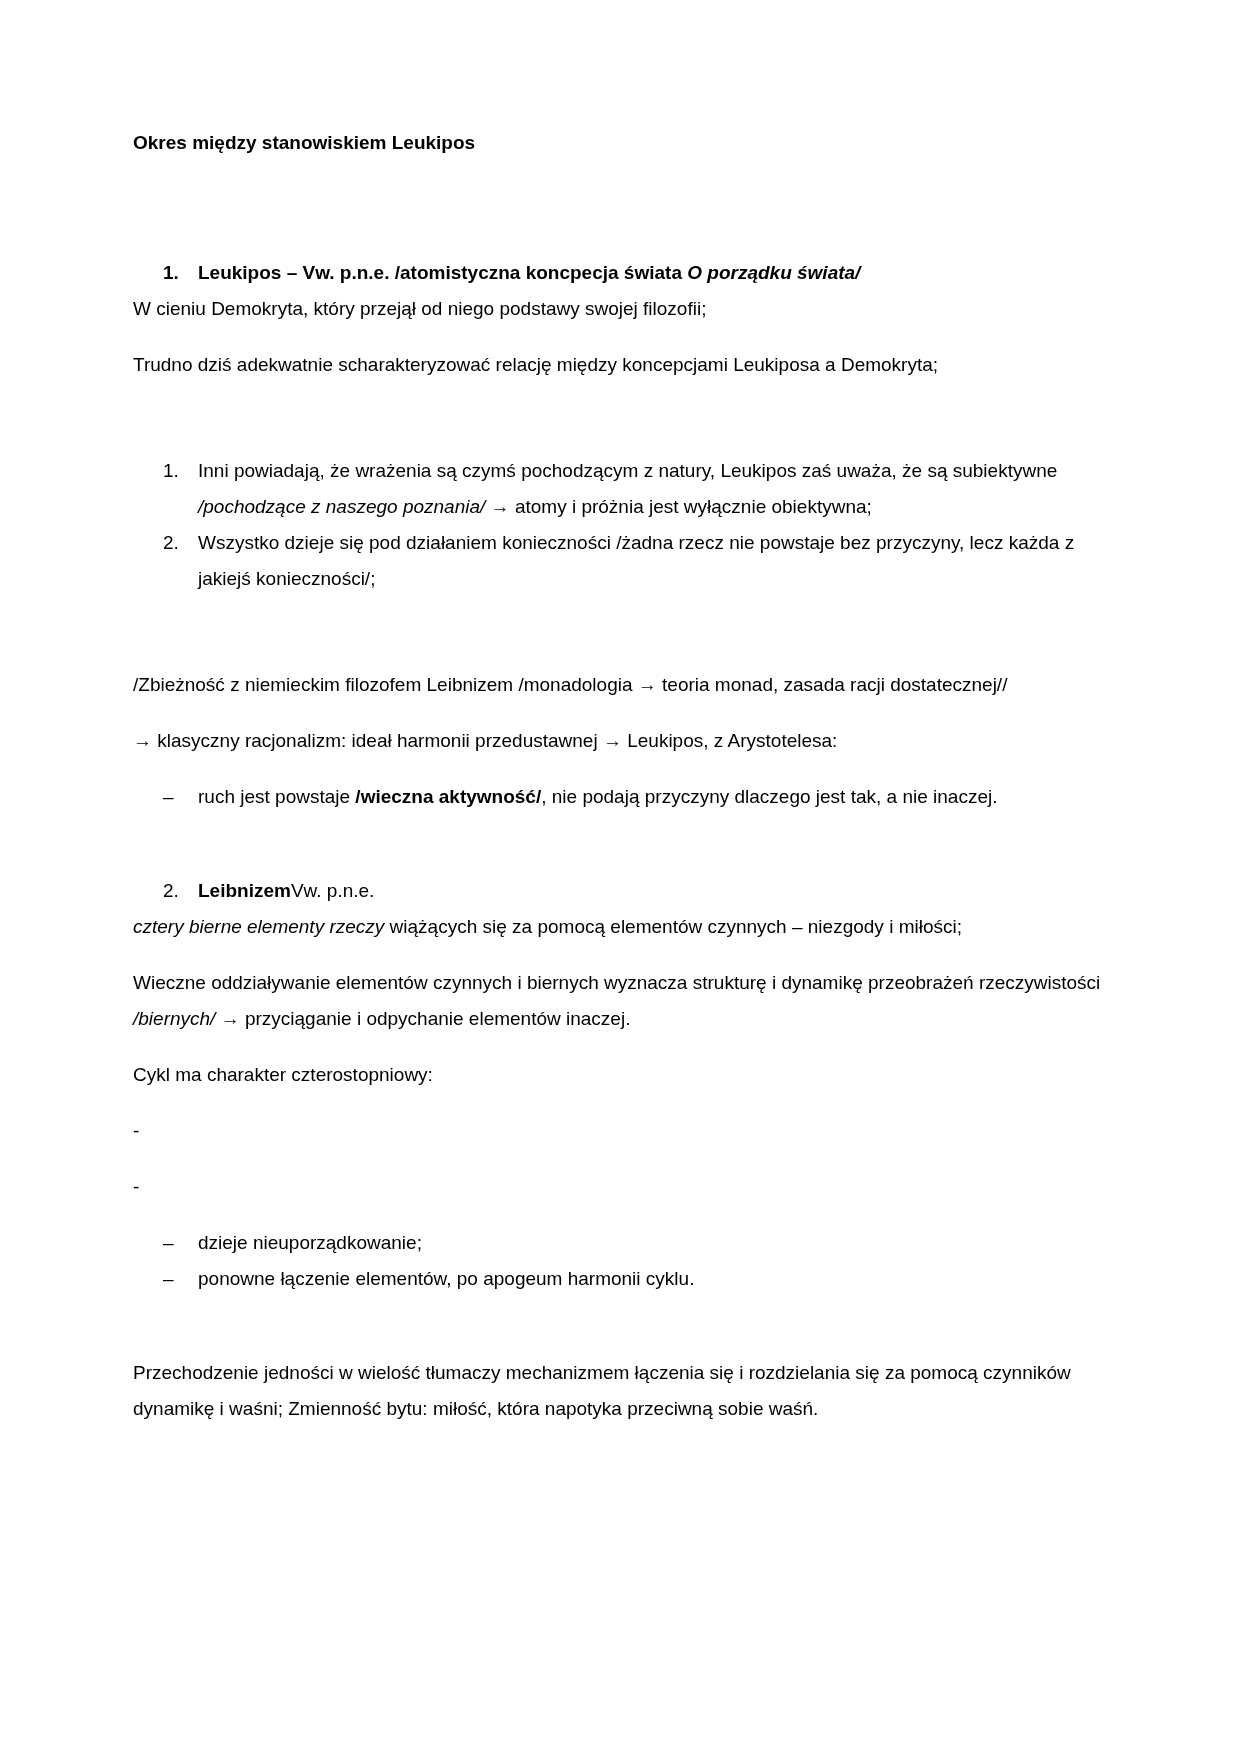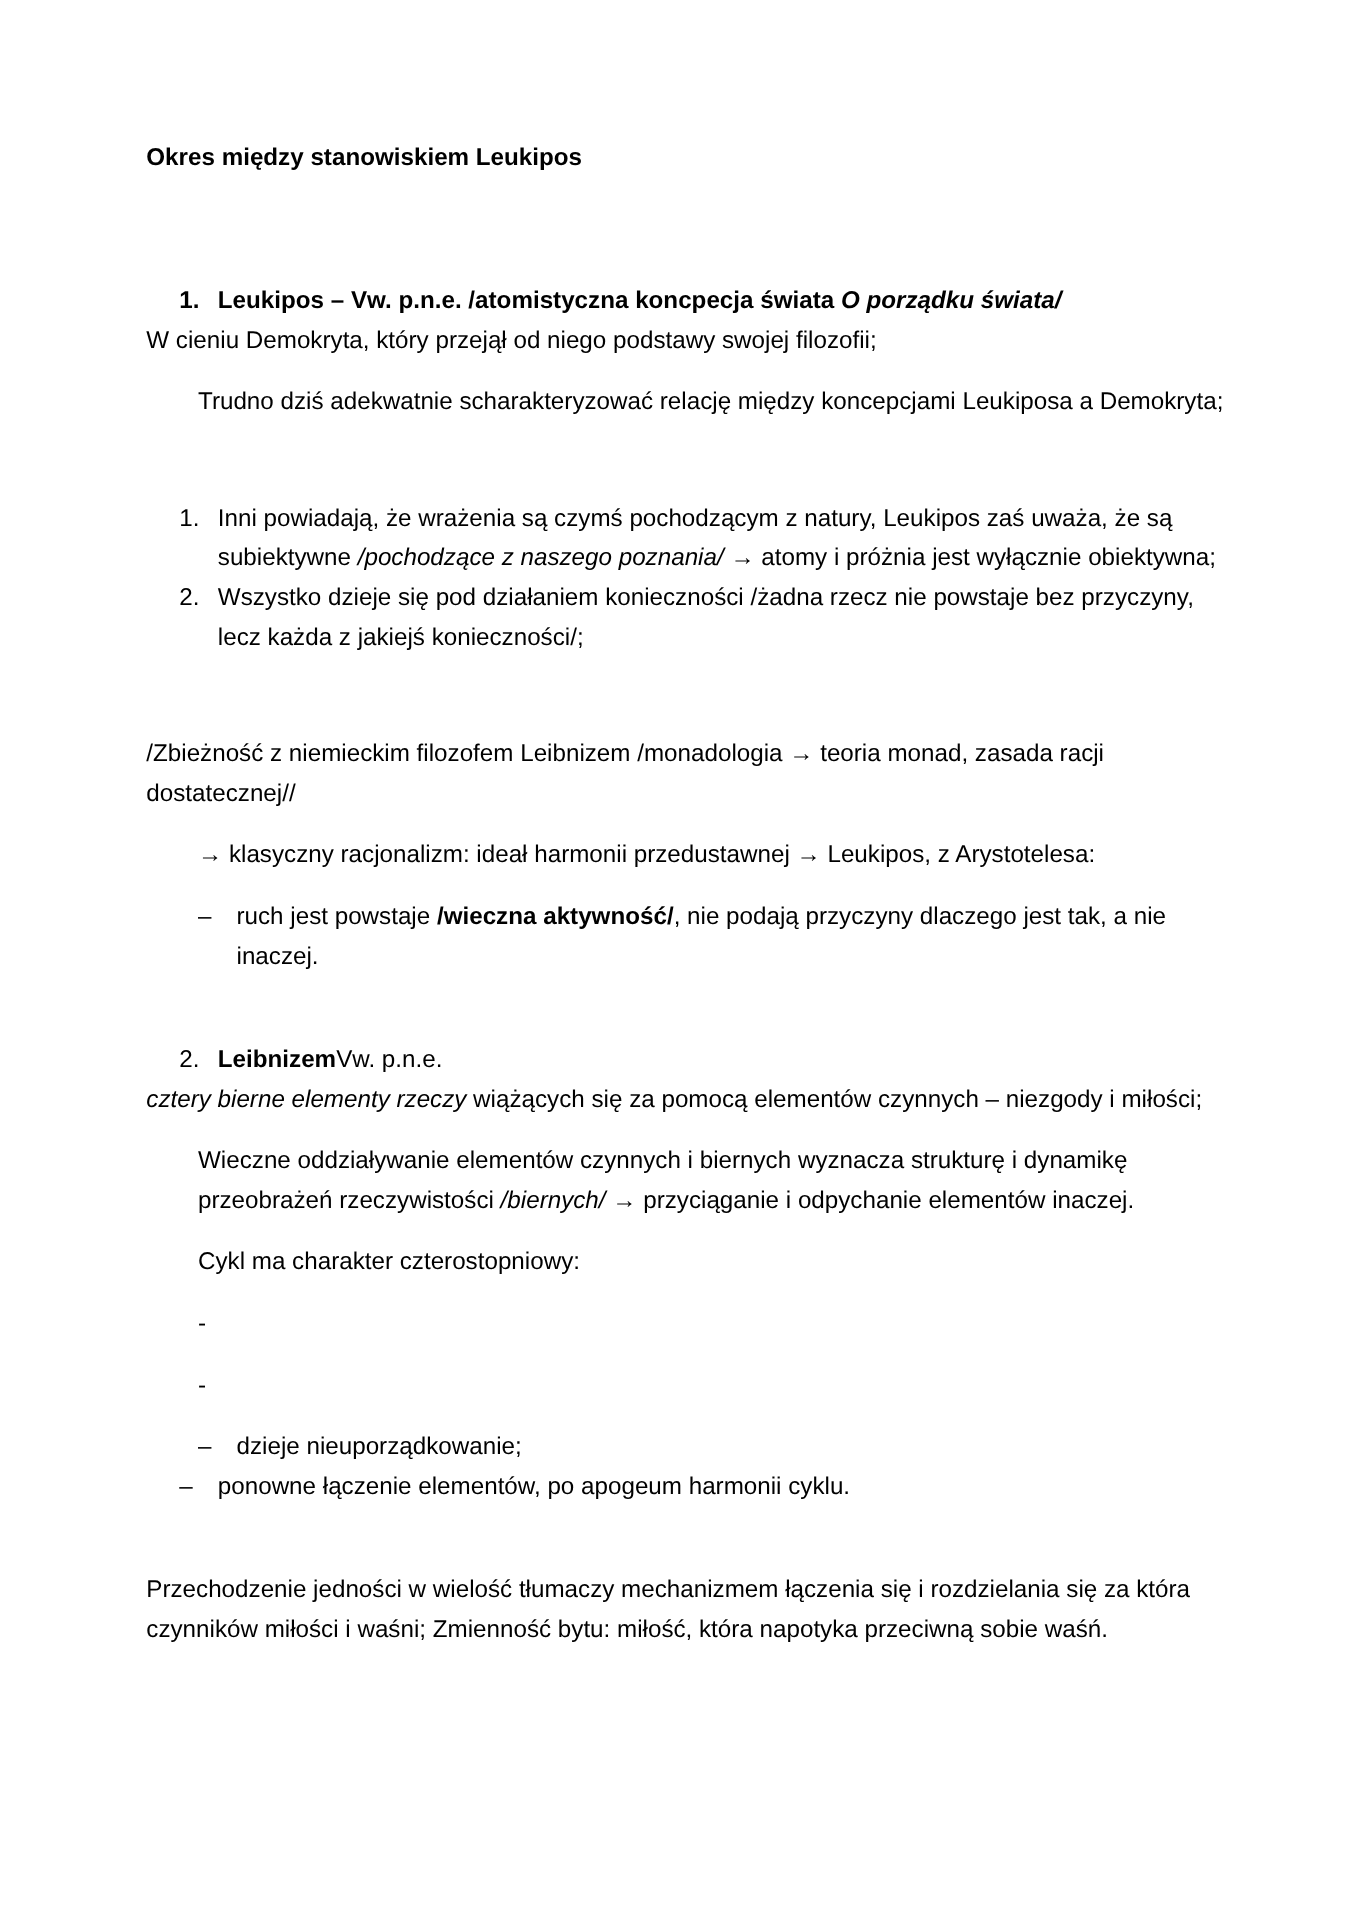--- a/index.html
+++ b/index.html
@@ -5,35 +5,35 @@
 <style>
   * { margin:0; padding:0; box-sizing:border-box; }
   html,body { background:#ffffff; }
   .page {
     position:relative;
     width:1240px;
     height:1754px;
     background:#ffffff;
     padding:125px 112px 0 133px;
     font-family:"Liberation Sans", sans-serif;
-    font-size:22px;
+    font-size:19px;
     line-height:36px;
     color:#000000;
     overflow:hidden;
   }
   .para { text-align:left; }
   .bold  { font-weight:bold; }
   .ital  { font-style:italic; }
   .bi    { font-weight:bold; font-style:italic;text-align:center; }
   
   .li { display:flex; margin-left:30px; }
   .li .marker { flex:0 0 35px; }
   .li .txt { flex:1; }
   
-  .gap-s  { margin-top:20px;margin-left:47px; }
+  .gap-s  { margin-top:20px; }
   .gap-m  { margin-top:58px; }
   .gap-l  { margin-top:70px; }
   .gap-xl { margin-top:94px; }
 </style>
 </head>
 <body>
 
 <div class="page">
 
   <p class="para bold">Okres między stanowiskiem Leukipos</p>
@@ -84,15 +84,15 @@
   <div class="li gap-s">
     <span class="marker">–</span>
     <span class="txt">dzieje nieuporządkowanie;</span>
   </div>
 
   <div class="li">
     <span class="marker">–</span>
     <span class="txt">ponowne łączenie elementów, po apogeum harmonii cyklu.</span>
   </div>
 
-  <p class="para gap-m">Przechodzenie jedności w wielość tłumaczy mechanizmem łączenia się i rozdzielania się za która czynników miłości i waśni; Zmienność bytu: miłość, która napotyka przeciwną sobie waśń.</p>
+  <p class="para gap-m">Przechodzenie jedności w wielość tłumaczy mechanizmem łączenia się i rozdzielania się za pomocą czynników dynamikę i waśni; Zmienność bytu: miłość, która napotyka przeciwną sobie waśń.</p>
 
 </div>
 
 </body></html>

